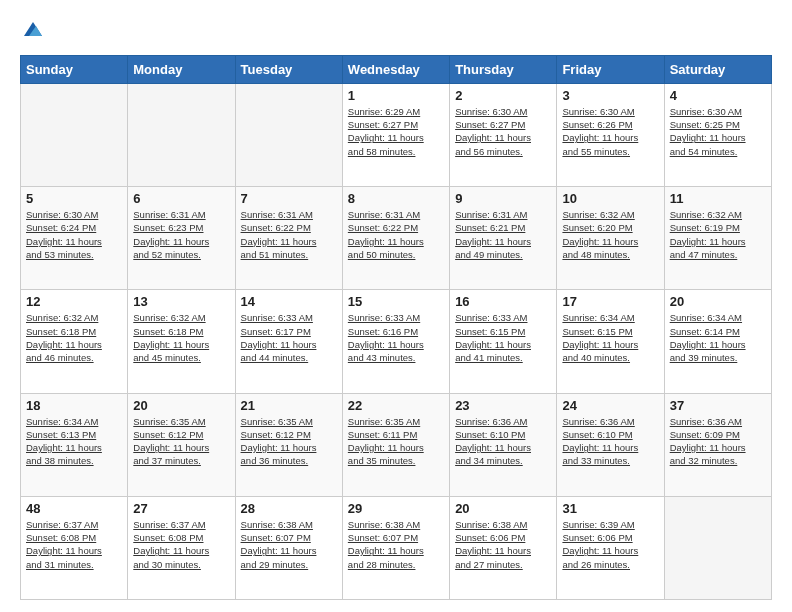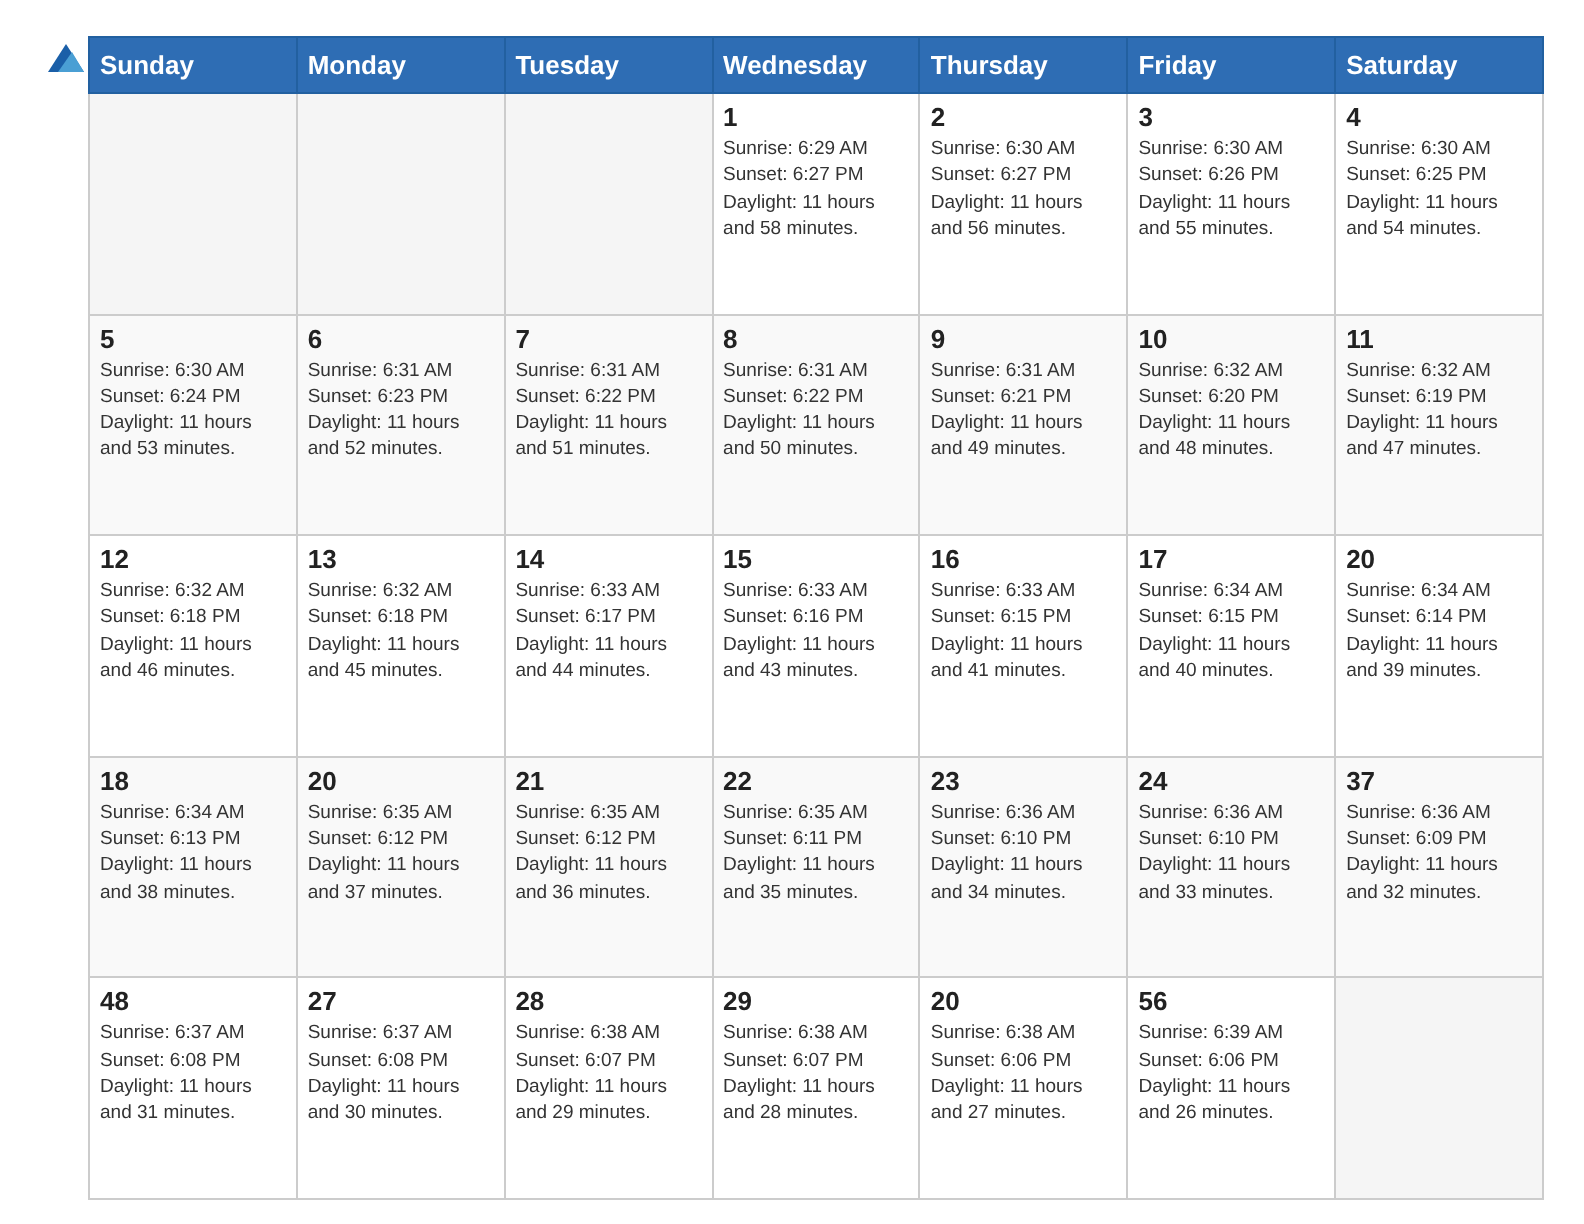--- a/index.html
+++ b/index.html
@@ -8,21 +8,21 @@
       height: 612px;
       font-family: Arial, sans-serif;
       background: #fff;
       overflow: hidden;
     }
     .page {
       width: 792px;
       height: 612px;
       padding: 18px 20px 12px 20px;
       display: flex;
-      flex-direction: row;
+      flex-direction: column;
     }
     .header {
       display: flex;
       align-items: flex-start;
       justify-content: space-between;
       margin-bottom: 10px;
     }
     .logo {
       display: flex;
       align-items: center;
@@ -88,20 +88,21 @@
       font-size: 13px;
       font-weight: bold;
       color: #222;
       display: block;
       margin-bottom: 2px;
     }
     .day-info {
       font-size: 9.5px;
       color: #333;
       line-height: 1.4;
+      text-decoration: underline;
     }
   </style>
 </head>
 <body>
 
 <div class="page">
   <div class="header">
     <div class="logo">
       <div>
         <div class="logo-text">
@@ -350,21 +351,21 @@
 and 28 minutes.</div>
           </td>
           <td>
             <span class="day-number">20</span>
             <div class="day-info" style="white-space: pre-line;">Sunrise: 6:38 AM
 Sunset: 6:06 PM
 Daylight: 11 hours
 and 27 minutes.</div>
           </td>
           <td>
-            <span class="day-number">56</span>
+            <span class="day-number">31</span>
             <div class="day-info" style="white-space: pre-line;">Sunrise: 6:39 AM
 Sunset: 6:06 PM
 Daylight: 11 hours
 and 26 minutes.</div>
           </td>
           <td class="empty"></td>
         </tr>
       </tbody>
   </table>
 </div>

